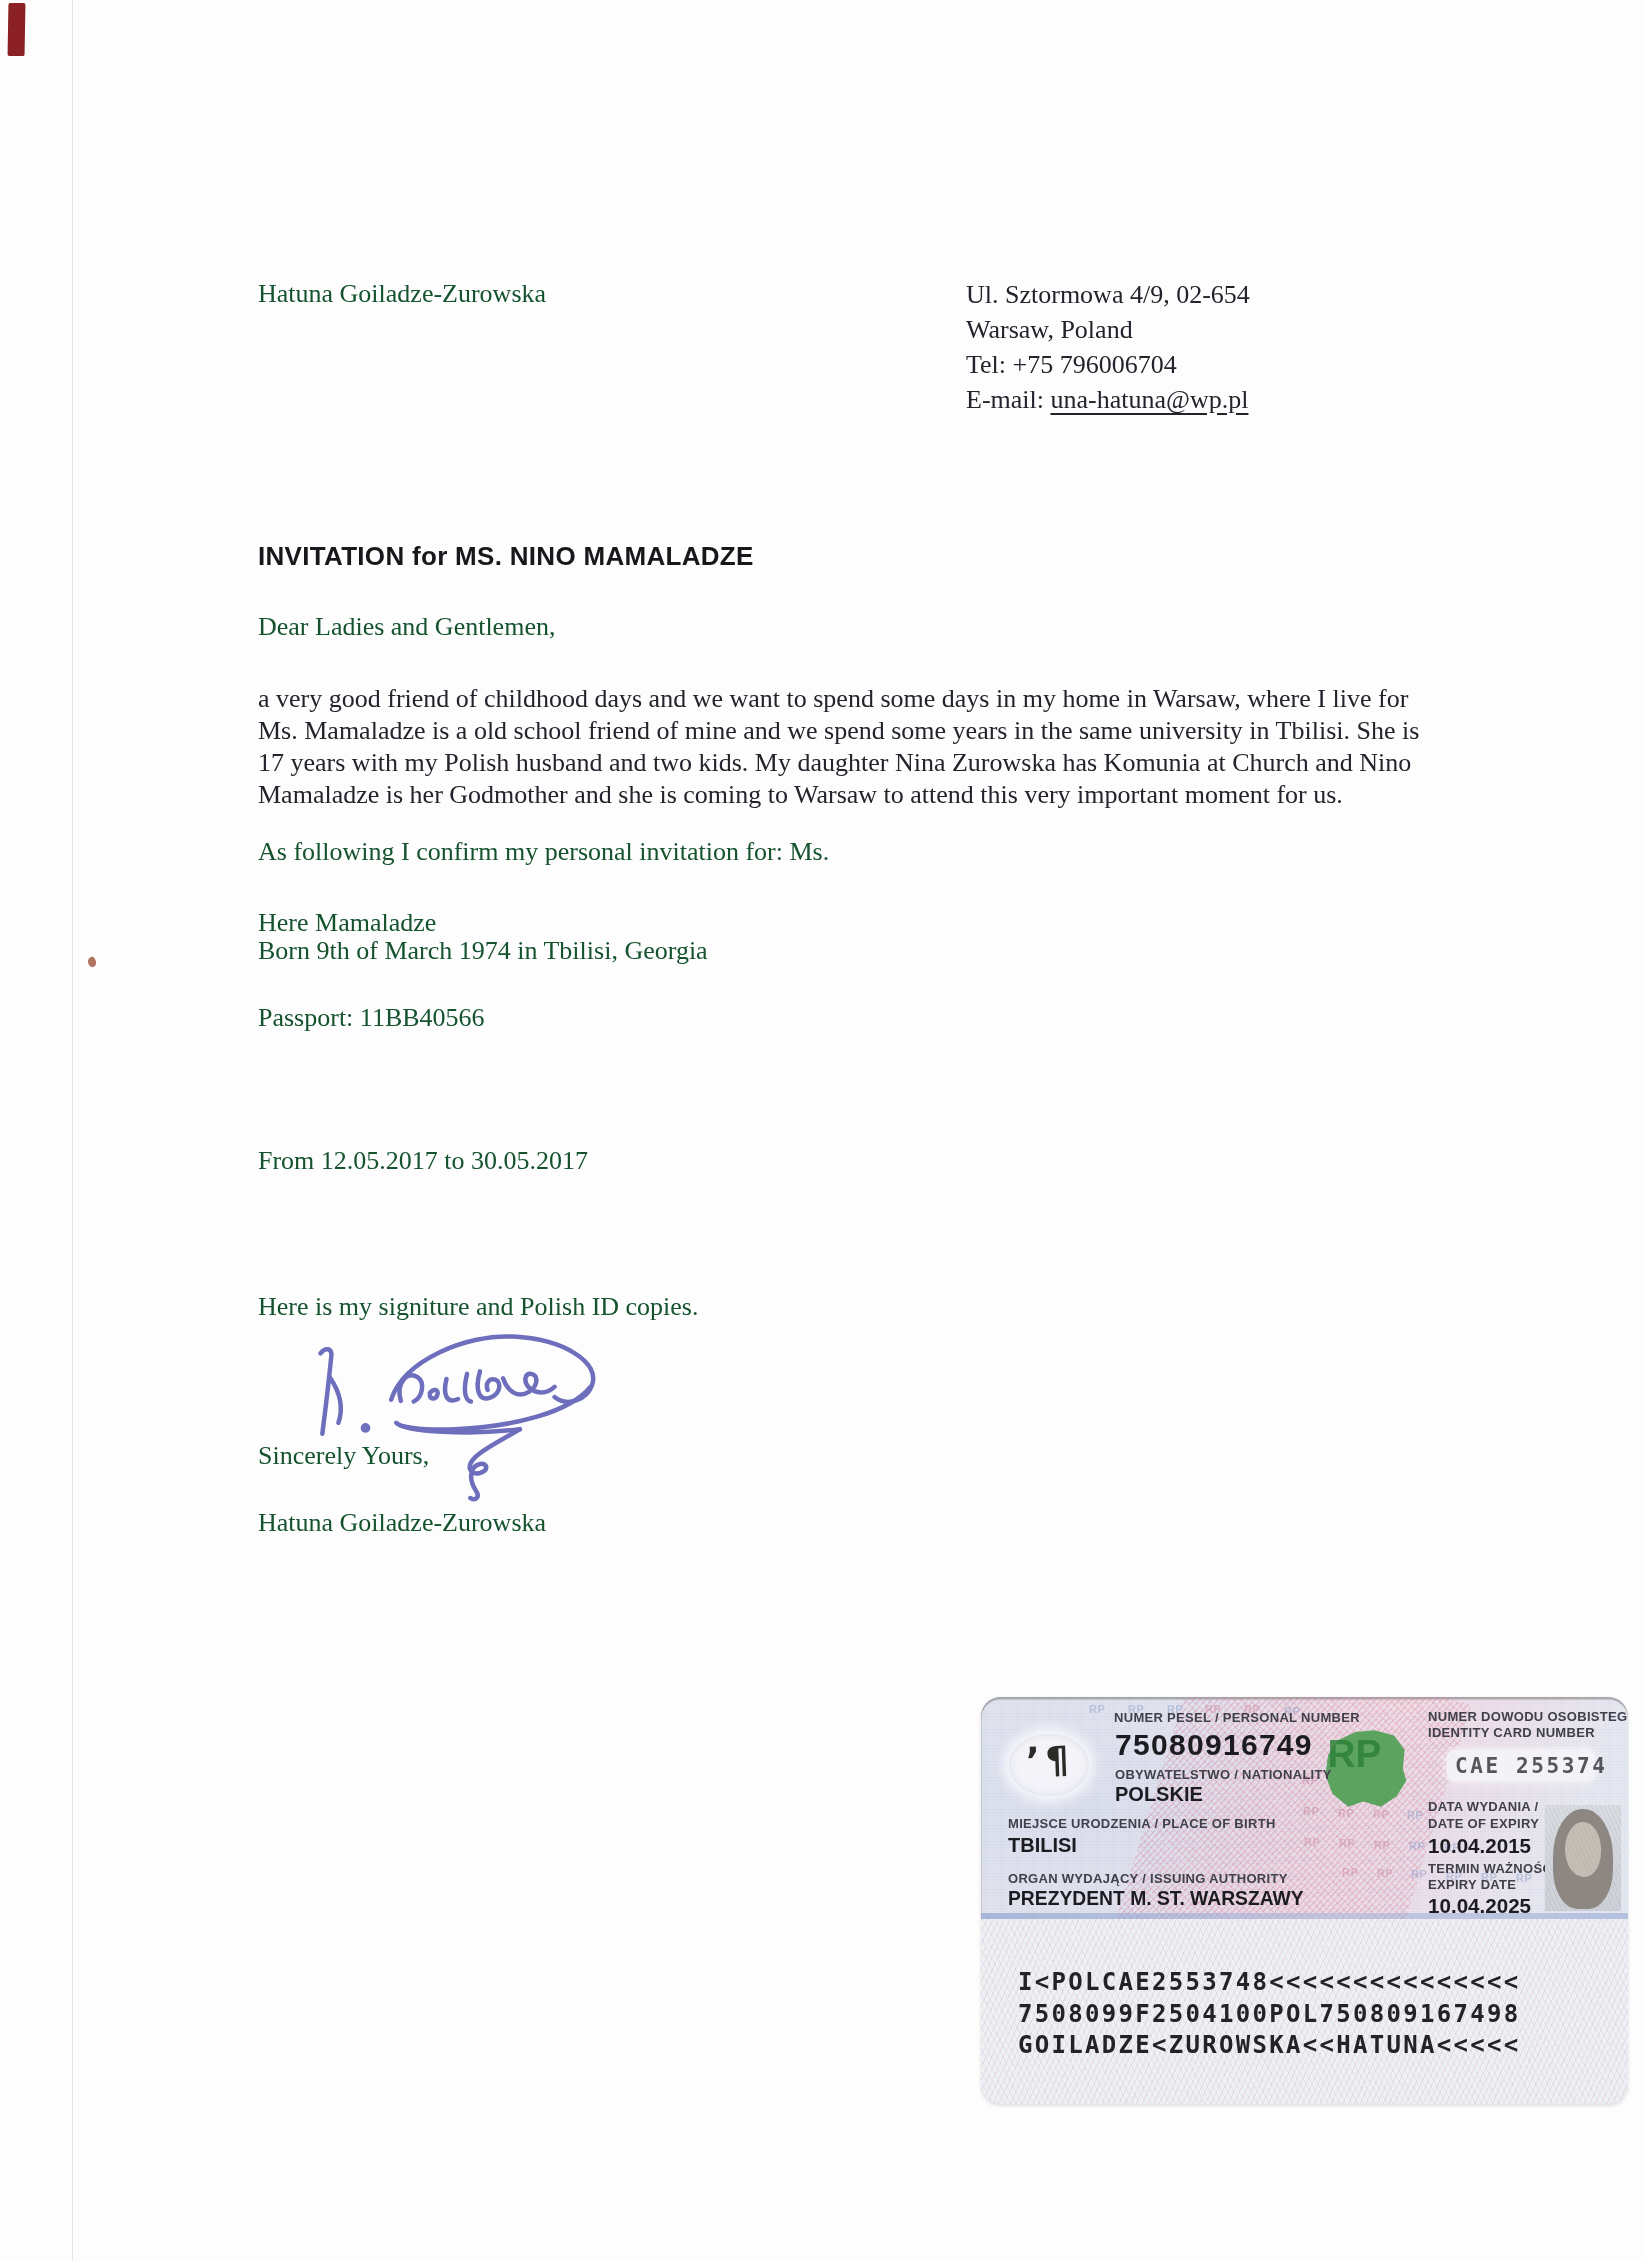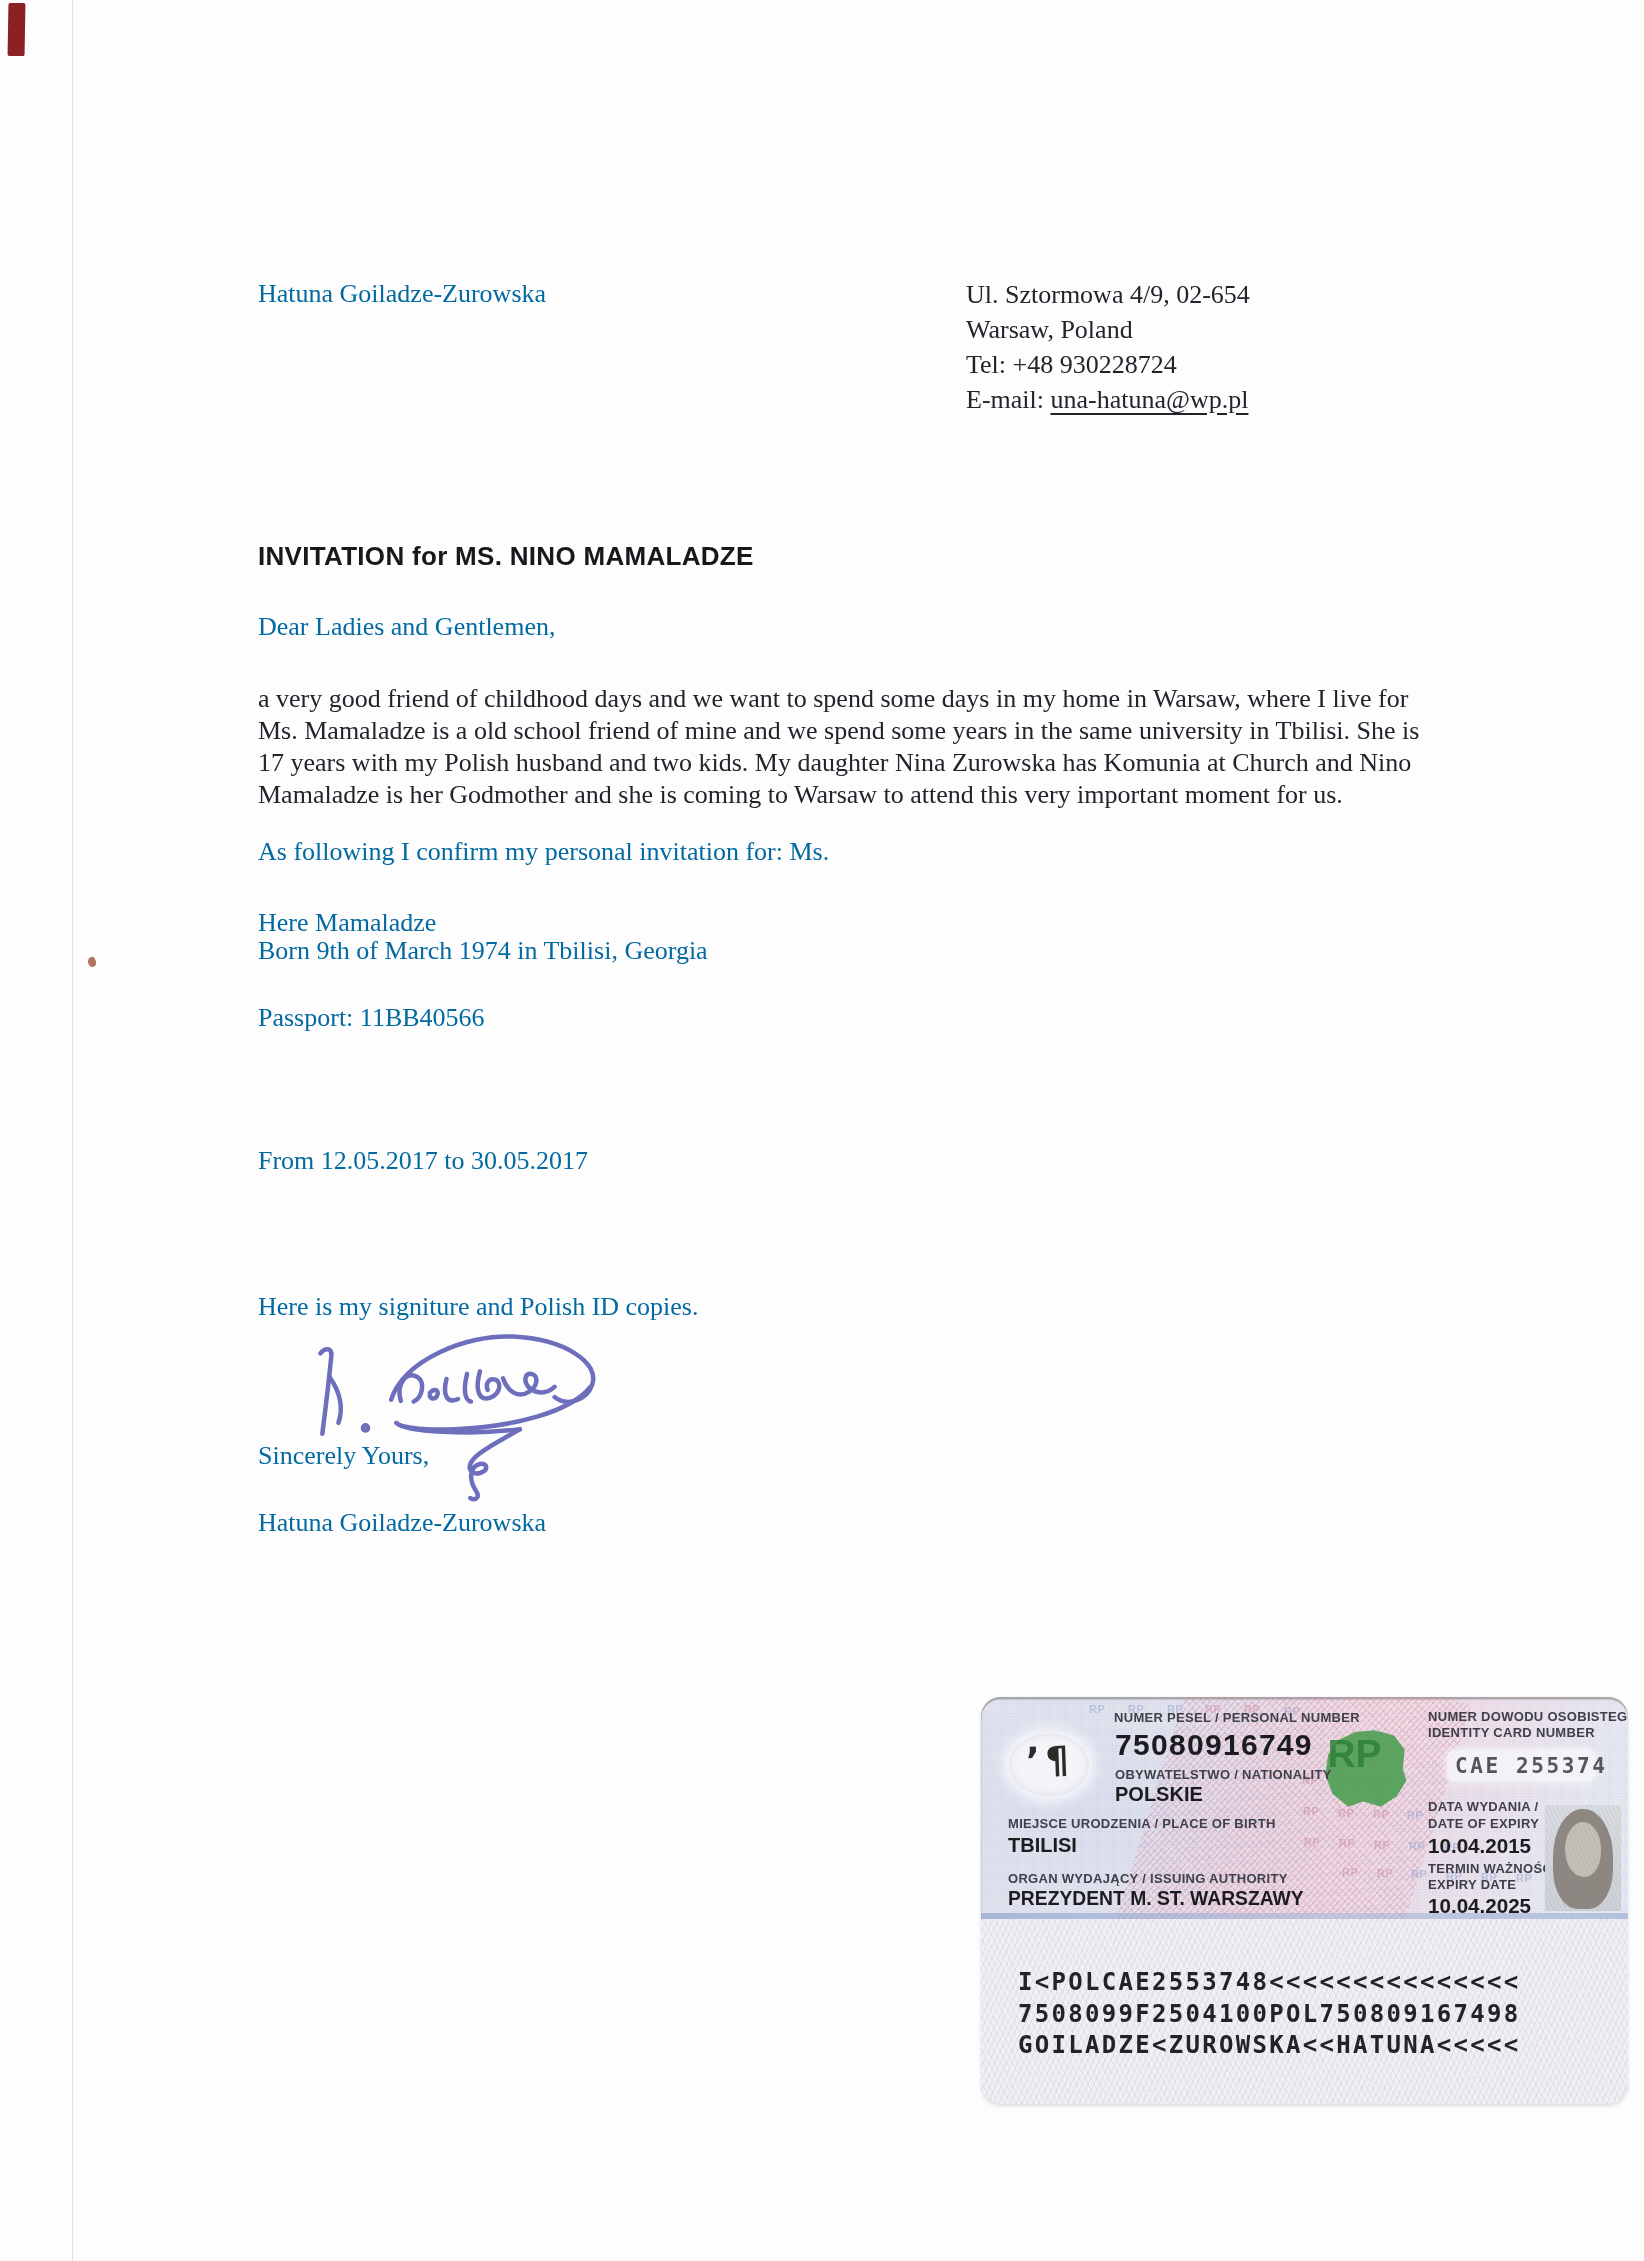--- a/index.html
+++ b/index.html
@@ -5,21 +5,21 @@
   html,body{margin:0;padding:0;background:#ffffff;}
   .page{position:relative;width:1644px;height:2261px;background:#fdfdfe;overflow:hidden;
         font-family:"Liberation Serif",serif;color:#23232b;}
   
   .corner-mark{position:absolute;left:7.7px;top:3.2px;width:17px;height:53px;background:#8b2125;
                border-radius:1.9px;transform:rotate(1deg);}
   .scan-line{position:absolute;left:72px;top:0;width:1.3px;height:2261px;background:rgba(198,205,216,.5);}
   .speck{position:absolute;left:88px;top:957px;width:8.4px;height:10.3px;background:#b07560;
          border-radius:62% 40% 55% 48%;transform:rotate(-24deg);}
   
-  .tl{position:absolute;white-space:pre;font-size:26px;line-height:32px;color:#0369a1;}
+  .tl{position:absolute;white-space:pre;font-size:26px;line-height:32px;color:#14532d;}
   .addr{position:absolute;left:966px;top:277px;font-size:26px;line-height:35px;}
   .addr div{white-space:pre;}
   .email-underline{text-decoration:underline;text-decoration-thickness:1.9px;text-underline-offset:4.5px;}
   .title{position:absolute;left:258px;top:541px;font-family:"Liberation Sans",sans-serif;
          font-weight:bold;font-size:26px;letter-spacing:0.3px;color:#17171c;white-space:pre;}
   .body-par{position:absolute;left:258px;top:683px;font-size:26px;line-height:32px;}
   .body-par div{white-space:pre;}
   
   .sig{position:absolute;left:301px;top:1316px;width:309px;height:193px;}
   .sig svg{display:block;width:100%;height:100%;}
@@ -86,21 +86,21 @@
 
   <div class="corner-mark"></div>
   <div class="scan-line"></div>
   <div class="speck"></div>
 
   <div class="tl" style="left:258px;top:278px;">Hatuna Goiladze-Zurowska</div>
 
   <div class="addr">
     <div>Ul. Sztormowa 4/9, 02-654</div>
     <div>Warsaw, Poland</div>
-    <div>Tel: +48 930228724</div>
+    <div>Tel: +75 796006704</div>
     <div><span>E-mail: </span><span class="email-underline">una-hatuna@wp.pl</span></div>
   </div>
 
   <div class="title">INVITATION for MS. NINO MAMALADZE</div>
 
   <div class="tl" style="left:258px;top:611px;">Dear Ladies and Gentlemen,</div>
 
   <div class="body-par">
     <div>a very good friend of childhood days and we want to spend some days in my home in Warsaw, where I live for</div>
     <div>Ms. Mamaladze is a old school friend of mine and we spend some years in the same university in Tbilisi. She is</div>

